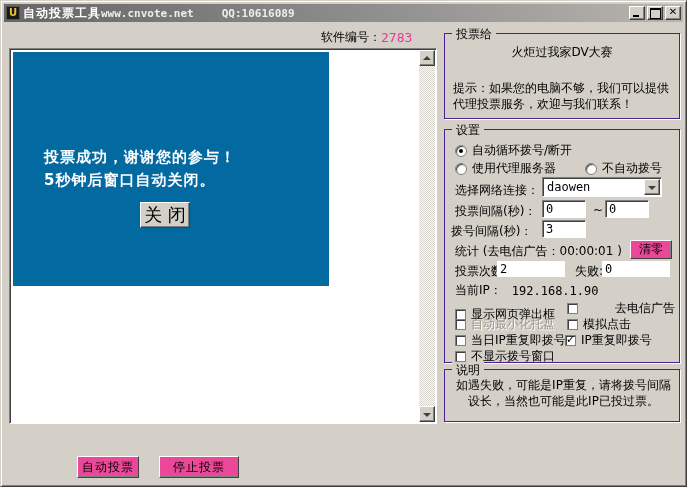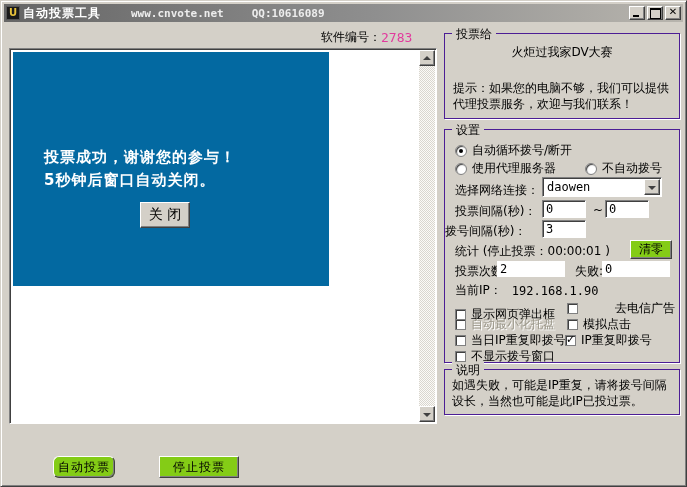--- a/index.html
+++ b/index.html
@@ -19,21 +19,21 @@
     background:linear-gradient(90deg,#666666,#8f8f8f 55%,#b8b5ae);
     display:flex; align-items:center; padding:0 2px; color:#fff;
   }
   .app-icon {
     width:14px; height:14px; background:#1a1a1a; margin-right:3px;
     display:flex; align-items:center; justify-content:center;
     color:#e8c23a; font-size:10px; font-weight:bold; line-height:1;
     border:1px solid #555; flex:0 0 auto;
   }
   .title-main { font-weight:bold; font-size:12px; letter-spacing:1px; }
-  .title-site { margin-left:30px; font-family:"DejaVu Sans Mono",monospace; font-weight:bold; color:#ededed; font-size:11px; }
+  .title-site { margin-left:0; font-family:"DejaVu Sans Mono",monospace; font-weight:bold; color:#ededed; font-size:11px; }
   .title-qq   { margin-left:28px; font-family:"DejaVu Sans Mono",monospace; font-weight:bold; color:#ededed; font-size:11px; }
   .tb-buttons { margin-left:auto; display:flex; gap:2px; }
   .tb-btn {
     width:16px; height:14px; background:#d4d0c8; position:relative;
     border:1px solid; border-color:#ffffff #404040 #404040 #ffffff;
     box-shadow:inset -1px -1px 0 #808080; cursor:pointer;
   }
   .tb-min::after { content:""; position:absolute; left:3px; bottom:2px; width:6px; height:2px; background:#000; }
   .tb-max::after { content:""; position:absolute; left:2px; top:1px; width:9px; height:8px; border:1px solid #000; border-top-width:2px; }
   .tb-close::after { content:"✕"; position:absolute; left:0; top:-1px; width:100%; text-align:center; font-size:10px; font-weight:bold; color:#000; }
@@ -52,21 +52,21 @@
     position:absolute; left:3px; top:3px; width:316px; height:234px;
     background:#0369a1;
   }
   .success-msg {
     position:absolute; left:31px; top:94px; color:#ffffff;
     font-weight:bold; font-size:15px; line-height:23px; letter-spacing:1px;
     white-space:nowrap;
   }
   .popup-close-btn {
     position:absolute; left:127px; top:150px; width:50px; height:26px;
-    background:#d4d0c8; font-size:14px; color:#000;
+    background:#d4d0c8; font-size:18px; color:#000;
     border:1px solid; border-color:#ffffff #404040 #404040 #ffffff;
     box-shadow:inset -1px -1px 0 #808080;
     display:flex; align-items:center; justify-content:center; cursor:pointer;
     font-family:"DejaVu Sans","Liberation Sans",sans-serif;
   }
   
   .scrollbar {
     position:absolute; top:1px; right:1px; width:16px; height:372px;
     background:#fbfaf7;
     background-image:
@@ -141,31 +141,31 @@
     border:1px solid; border-color:#808080 #ffffff #ffffff #808080;
     box-shadow:inset 1px 1px 0 #404040; cursor:pointer;
   }
   .combo-text { position:absolute; left:4px; top:2px; font-family:"DejaVu Sans Mono",monospace; font-size:12px; }
   .combo-btn {
     position:absolute; right:1px; top:1px; width:16px; height:16px; background:#d4d0c8;
     border:1px solid; border-color:#ffffff #404040 #404040 #ffffff;
     box-shadow:inset -1px -1px 0 #808080;
   }
   .btn {
-    background:#84cc16; font-size:12px; color:#000;
+    background:#ec4899; font-size:12px; color:#000;
     border:1px solid; border-color:#ffffff #404040 #404040 #ffffff;
     box-shadow:inset -1px -1px 0 #808080;
     display:flex; align-items:center; justify-content:center; cursor:pointer;
   }
   
-  .g-note   { left:443px; top:368px; width:236px; height:46px; }
+  .g-note   { left:443px; top:368px; width:236px; height:53px;text-align:center; }
   .note-text { position:absolute; top:7px; left:7px; right:4px; font-size:12px; line-height:16px; }
   
   .footer-btn { position:absolute; height:22px; font-size:12px; letter-spacing:1px; }
-  .b-start { left:52px;  top:455px; width:62px;border-radius:6px; }
+  .b-start { left:76px;  top:455px; width:62px; }
   .b-stop  { left:158px; top:455px; width:80px; }
 </style>
 </head>
 <body>
 
 <div class="window">
 
   <div class="titlebar">
     <div class="app-icon">U</div>
     <span class="title-main">自动投票工具</span>
@@ -236,27 +236,27 @@
         </span>
     </div>
 
     <div class="row" style="left:10px; top:73px;">
       <span class="lbl">投票间隔(秒)：</span>
     </div>
     <div class="edit" style="position:absolute; left:97px; top:70px; width:44px;">0</div>
     <span class="lbl" style="position:absolute; left:148px; top:73px;">~</span>
     <div class="edit" style="position:absolute; left:160px; top:70px; width:44px;">0</div>
 
-    <div class="row" style="left:0; top:93px;justify-content:flex-end;">
+    <div class="row" style="left:6px; top:93px;justify-content:flex-end;">
       <span class="lbl">拨号间隔(秒)：</span>
     </div>
     <div class="edit" style="position:absolute; left:97px; top:90px; width:44px;">3</div>
 
     <div class="row" style="left:10px; top:113px;">
-      <span class="lbl">统计 (停止投票：00:00:01 )</span>
+      <span class="lbl">统计 (去电信广告：00:00:01 )</span>
     </div>
     <div class="btn" style="position:absolute; left:185px; top:110px; width:42px; height:19px;">清零</div>
 
     <div class="row" style="left:10px; top:133px;">
       <span class="lbl">投票次数:</span>
     </div>
     <div class="flatfield" style="position:absolute; left:52px; top:131px; width:68px;">2</div>
     <span class="lbl" style="position:absolute; left:130px; top:133px;">失败:</span>
     <div class="flatfield" style="position:absolute; left:157px; top:131px; width:68px;">0</div>
 

